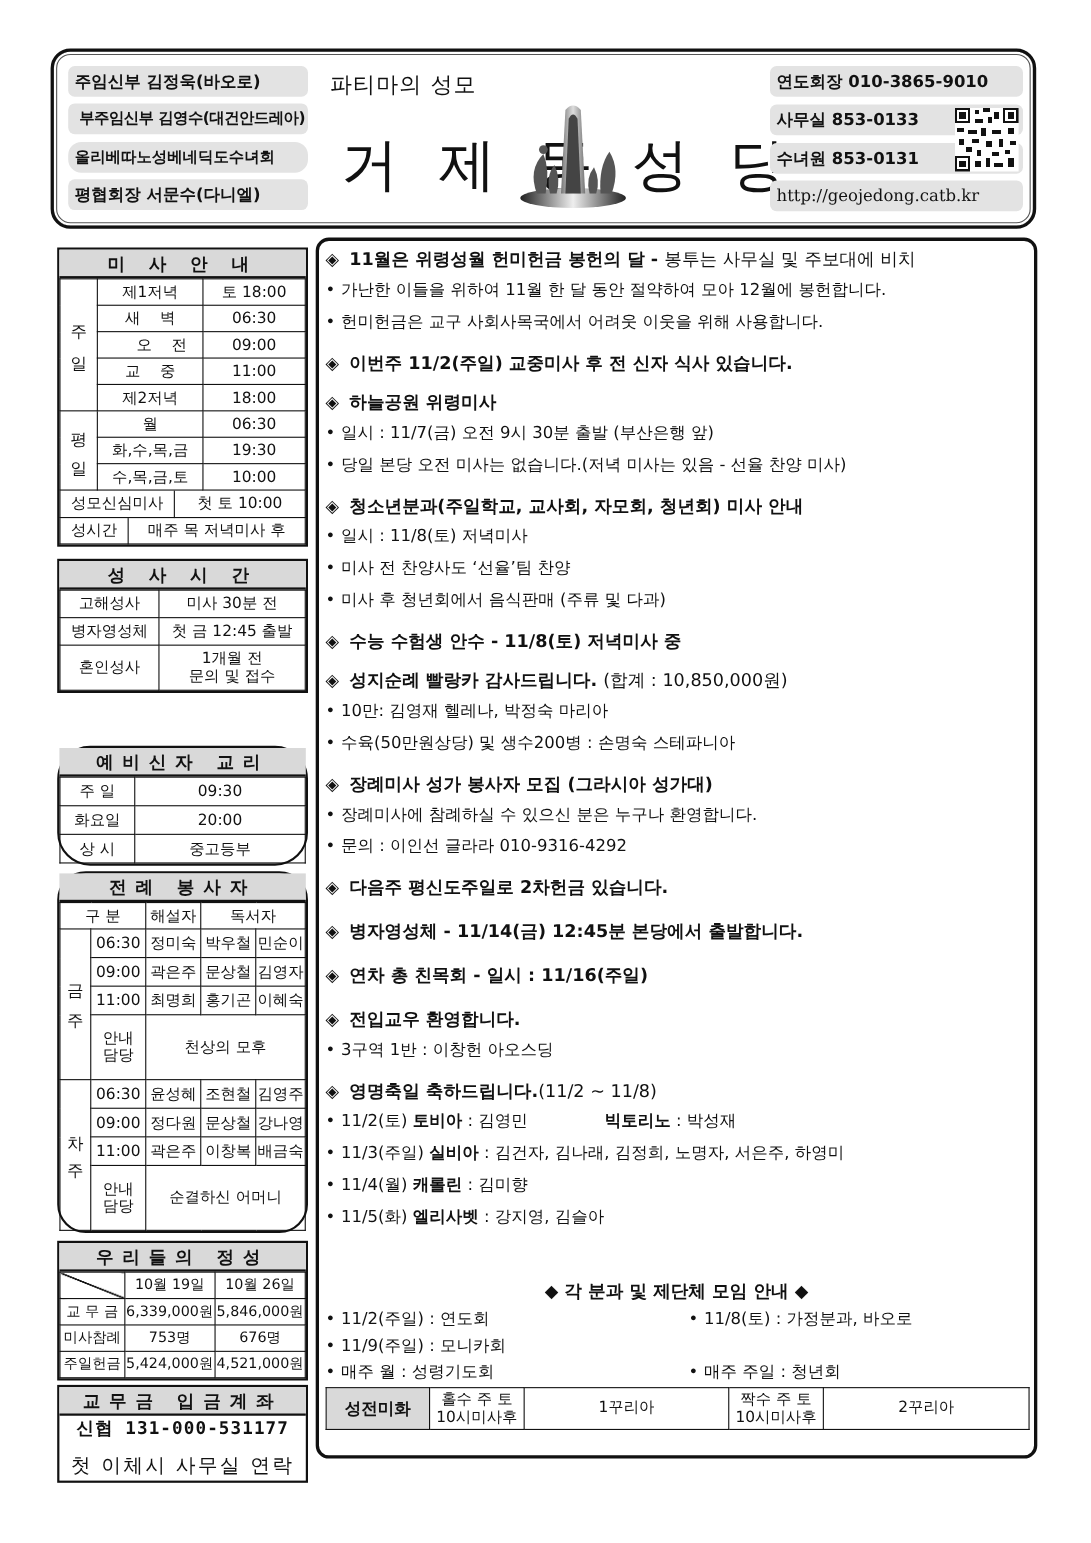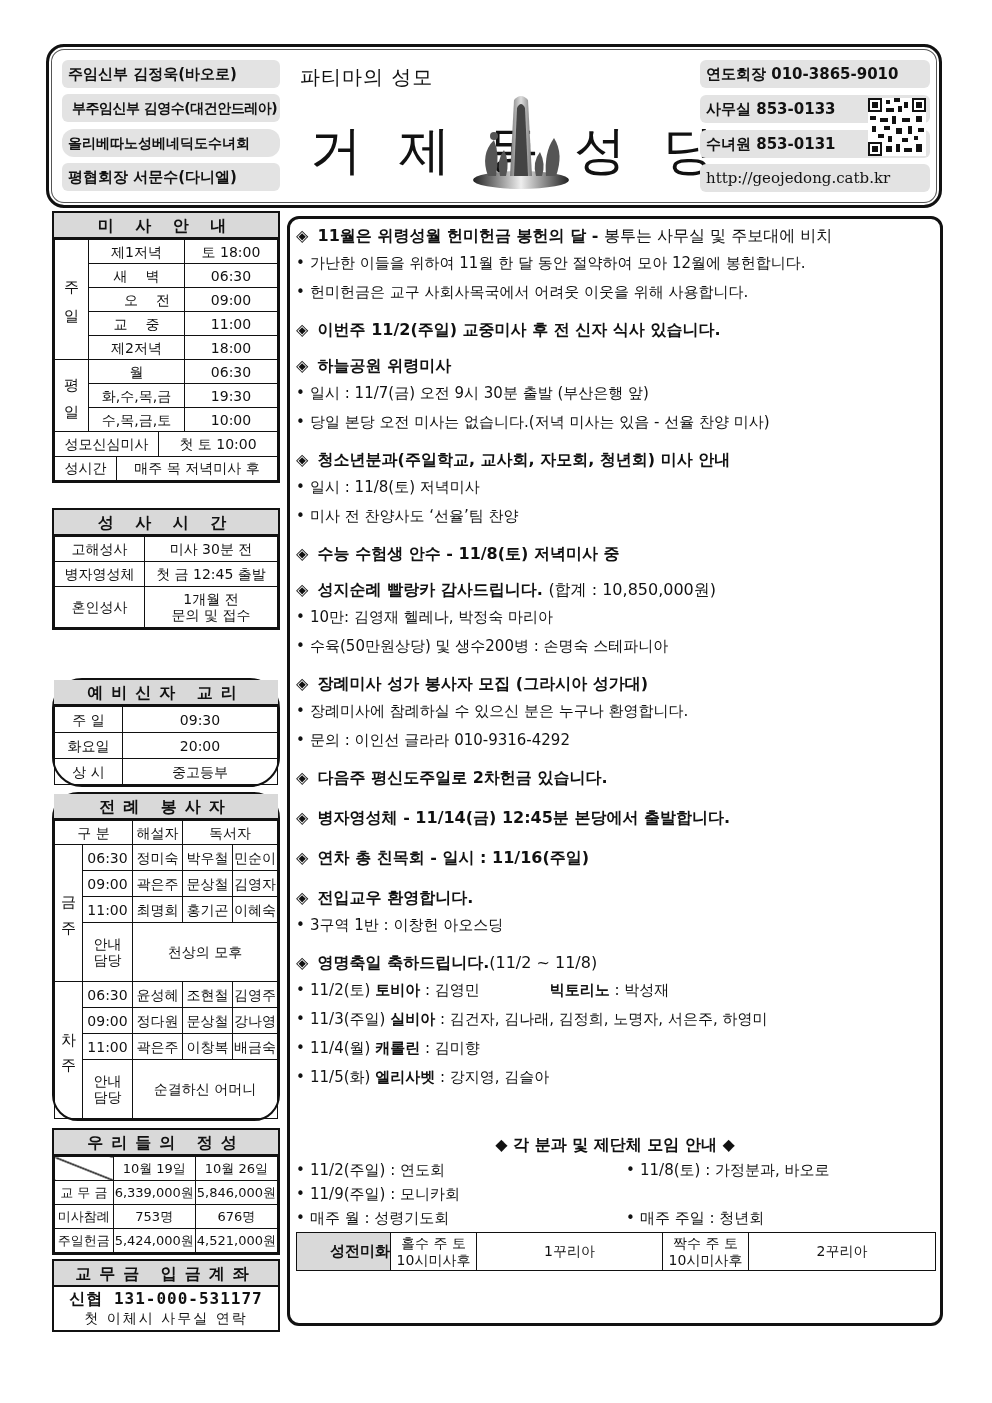--- a/index.html
+++ b/index.html
@@ -27,21 +27,21 @@
 
   
   .left-box { position: absolute; left: 52px; width: 228px; border: 2px solid #111; }
   table.grid { width: 100%; border-collapse: collapse; font-size: 14px; }
   table.grid td { border: 1px solid #111; text-align: center; height: 24px; line-height: 16px; padding: 0 1px; white-space: nowrap; }
   .box-title { background: #d9d9d9; font-weight: bold; font-size: 16px; text-align: center; letter-spacing: 8px; border-bottom: 2px solid #111; height: 26px; line-height: 26px; font-family: "DejaVu Serif", serif; }
   .vlabel { writing-mode: vertical-rl; text-orientation: upright; letter-spacing: 12px; font-size: 15px; }
   .diag { background: linear-gradient(to bottom left, transparent calc(50% - 1px), #111 calc(50% - 0.5px), #111 calc(50% + 0.5px), transparent calc(50% + 1px)); }
   .account { text-align: center; padding: 2px 0; }
   .account .num { font-family: "DejaVu Sans Mono", monospace; font-weight: bold; font-size: 16px; letter-spacing: 1px; }
-  .account .note { font-size: 14px; letter-spacing: 2px; }
+  .account .note { font-size: 18px; letter-spacing: 2px; margin-top: 10px; }
 
   
   .main {
     position: absolute; left: 287px; top: 216px; width: 656px; height: 1110px;
     border: 3px solid #111; border-radius: 12px; padding: 4px 6px 0 6px;
   }
   .sec { margin-bottom: 10px; }
   .sec-title { font-size: 16px; font-weight: bold; line-height: 26px; white-space: nowrap; }
   .sec-title .dia { display: inline-block; width: 16px; font-weight: normal; }
   .sec-title .normal { font-weight: normal; }
@@ -129,21 +129,21 @@
       <rect x="10" y="19" width="2" height="3"></rect>
       <rect x="17" y="20" width="3" height="2"></rect>
     <rect x="23" y="19" width="2" height="2"></rect>
       <rect x="9" y="24" width="3" height="3"></rect>
       <rect x="14" y="23" width="2" height="4"></rect>
     <rect x="18" y="25" width="4" height="2"></rect>
       <rect x="24" y="23" width="3" height="4"></rect>
   </g>
 </svg>
 
-<div class="left-box" style="top:211px;">
+<div class="left-box" style="top:225px;">
   <div class="box-title">미 사 안 내</div>
   <table class="grid">
     <tbody>
         <tr>
       <td rowspan="5" style="width:34px;"><span class="vlabel">주일</span></td>
       <td style="width:96px;">제1저녁</td>
       <td>토 18:00</td>
     </tr>
     <tr>
           <td style="white-space:pre;margin-left:16px;">새    벽</td>
@@ -353,20 +353,21 @@
   <div class="sec">
     <div class="sec-title"><span class="dia">◈</span> <span>하늘공원 위령미사</span></div>
     <div class="bullet">일시 : 11/7(금) 오전 9시 30분 출발 (부산은행 앞)</div>
     <div class="bullet">당일 본당 오전 미사는 없습니다.(저녁 미사는 있음 - 선율 찬양 미사)</div>
   </div>
 
   <div class="sec">
     <div class="sec-title"><span class="dia">◈</span> <span>청소년분과(주일학교, 교사회, 자모회, 청년회) 미사 안내</span></div>
     <div class="bullet">일시 : 11/8(토) 저녁미사</div>
     <div class="bullet">미사 전 찬양사도 ‘선율’팀 찬양</div>
+    <div class="bullet">미사 후 청년회에서 음식판매 (주류 및 다과)</div>
   </div>
 
   <div class="sec">
     <div class="sec-title"><span class="dia">◈</span> <span>수능 수험생 안수 - 11/8(토) 저녁미사 중</span></div>
   </div>
 
   <div class="sec">
     <div class="sec-title"><span class="dia">◈</span> <span>성지순례 빨랑카 감사드립니다. </span><span class="normal">(합계 : 10,850,000원)</span></div>
     <div class="bullet">10만: 김영재 헬레나, 박정숙 마리아</div>
     <div class="bullet">수육(50만원상당) 및 생수200병 : 손명숙 스테파니아</div>
@@ -409,21 +410,21 @@
     <div>11/8(토) : 가정분과, 바오로</div>
     <div>11/9(주일) : 모니카회</div>
     <div class="empty"></div>
     <div>매주 월 : 성령기도회</div>
     <div>매주 주일 : 청년회</div>
   </div>
 
   <table class="flower">
     <tbody>
         <tr>
-      <td class="hd" style="height:38px;text-align:right;">성전미화</td>
+      <td class="hd" style="height:38px;">성전미화</td>
       <td style="width:86px;">
             <div>홀수 주 토</div>
             <div>10시미사후</div>
           </td>
       <td style="width:186px;">1꾸리아</td>
       <td style="width:86px;">
             <div>짝수 주 토</div>
             <div>10시미사후</div>
           </td>
       <td>2꾸리아</td>

